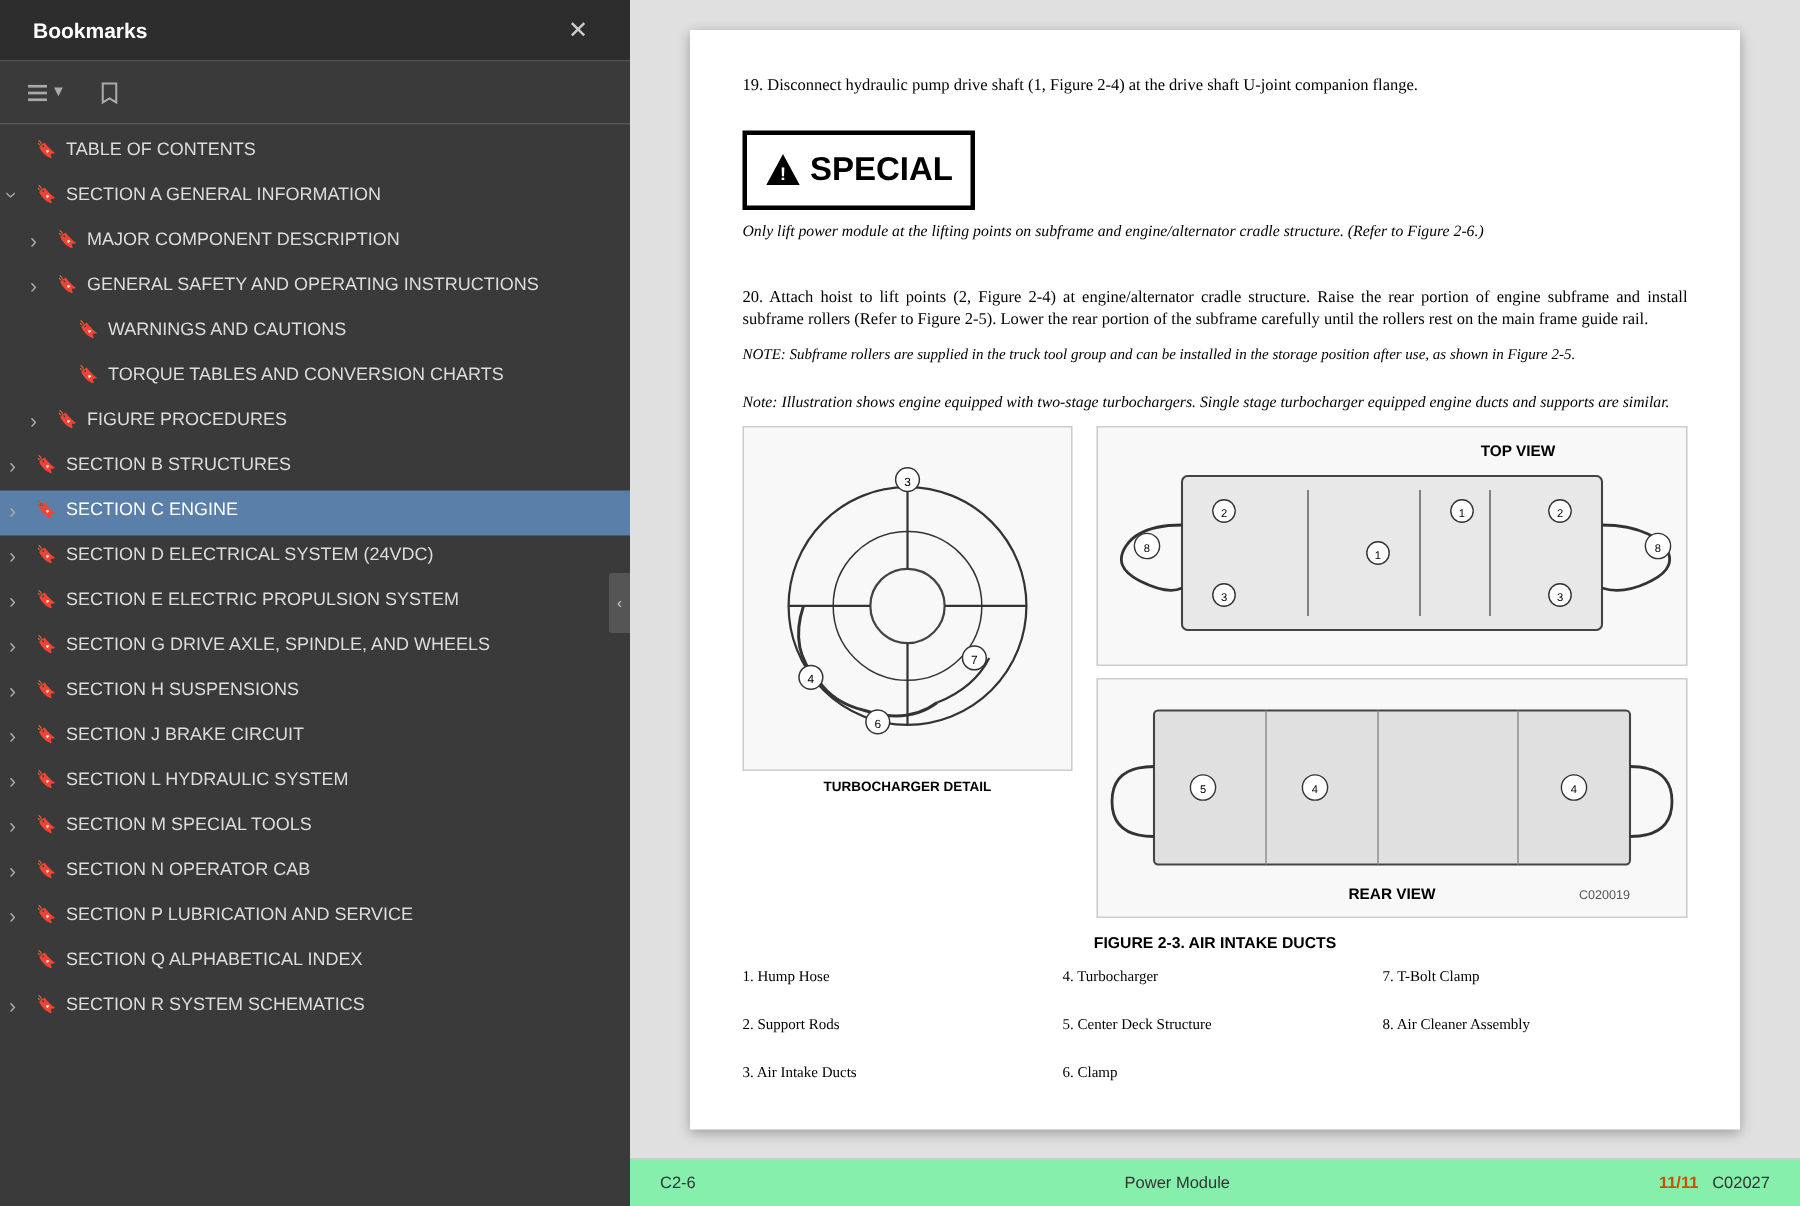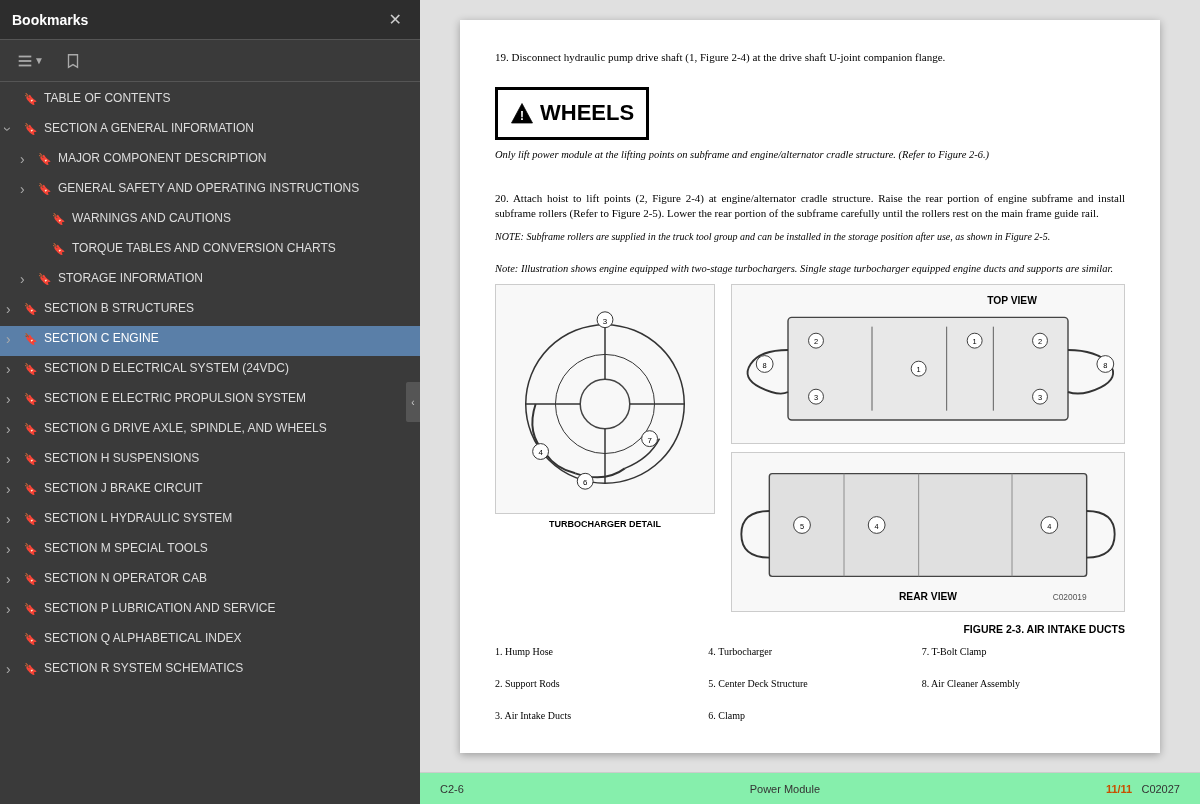--- a/index.html
+++ b/index.html
@@ -19,21 +19,21 @@
       background: #3a3a3a;
       display: flex;
       flex-direction: column;
       height: 804px;
       position: relative;
       overflow: hidden;
     }
 
     .sidebar-header {
       background: #2d2d2d;
-      padding: 8px 12px;
+      padding: 8px 22px;
       display: flex;
       align-items: center;
       justify-content: space-between;
       border-bottom: 1px solid #555;
       min-height: 40px;
     }
 
     .sidebar-title {
       color: #fff;
       font-size: 14px;
@@ -245,21 +245,21 @@
       font-weight: bold;
       text-align: center;
       margin-top: 4px;
       font-family: Arial, sans-serif;
     }
 
     .figure-caption {
       font-size: 10.5px;
       font-weight: bold;
       margin-top: 10px;
-      text-align: right;
+      text-align: center;
       font-family: Arial, sans-serif;
     }
 
     .parts-list {
       margin-top: 8px;
       display: grid;
       grid-template-columns: 1fr 1fr 1fr;
       gap: 18px 10px;
       font-size: 10px;
     }
@@ -352,21 +352,21 @@
 
     <div class="tree-item indent-2">
       <span class="expand-icon">&nbsp;</span>
       <span class="bookmark-icon">🔖</span>
       <span class="item-label">TORQUE TABLES AND CONVERSION CHARTS</span>
     </div>
 
     <div class="tree-item indent-1">
       <span class="expand-icon arrow-right"></span>
       <span class="bookmark-icon">🔖</span>
-      <span class="item-label">STORAGE INFORMATION</span>
+      <span class="item-label">FIGURE PROCEDURES</span>
     </div>
 
     <div class="tree-item indent-0">
       <span class="expand-icon arrow-right"></span>
       <span class="bookmark-icon">🔖</span>
       <span class="item-label">SECTION B STRUCTURES</span>
     </div>
 
     <div class="tree-item indent-0 active">
       <span class="expand-icon arrow-right"></span>
@@ -453,21 +453,21 @@
         <div class="page-col">
           <p>19. Disconnect hydraulic pump drive shaft (1, Figure 2-4) at the drive shaft U-joint companion flange.</p>
 
           <div style="margin: 10px 0 6px 0;">
             <div class="warning-box">
               <div class="warning-header">
                 <svg class="warning-triangle" viewBox="0 0 32 32">
                   <polygon points="16,2 30,28 2,28" fill="#000" stroke="#000" stroke-width="1"></polygon>
                   <text x="16" y="24" text-anchor="middle" fill="#fff" font-size="16" font-weight="bold" font-family="Arial">!</text>
                 </svg>
-                <span style="font-family: Arial, sans-serif; font-size: 22px; font-weight: bold;">WHEELS</span>
+                <span style="font-family: Arial, sans-serif; font-size: 22px; font-weight: bold;">SPECIAL</span>
               </div>
             </div>
             <p class="italic-note">Only lift power module at the lifting points on subframe and engine/alternator cradle structure. (Refer to Figure 2-6.)</p>
           </div>
         </div>
 
         <div class="page-col">
           <p>20. Attach hoist to lift points (2, Figure 2-4) at engine/alternator cradle structure. Raise the rear portion of engine subframe and install subframe rollers (Refer to Figure 2-5). Lower the rear portion of the subframe carefully until the rollers rest on the main frame guide rail.</p>
           <p class="note-text">NOTE: Subframe rollers are supplied in the truck tool group and can be installed in the storage position after use, as shown in Figure 2-5.</p>
         </div>

